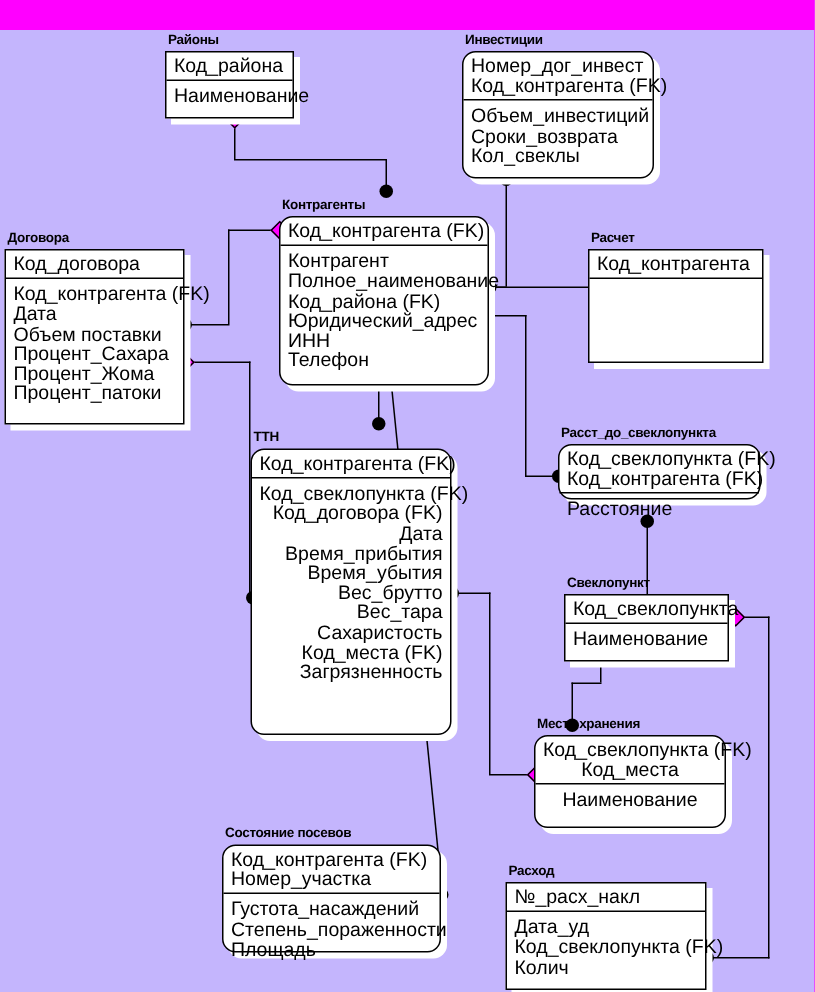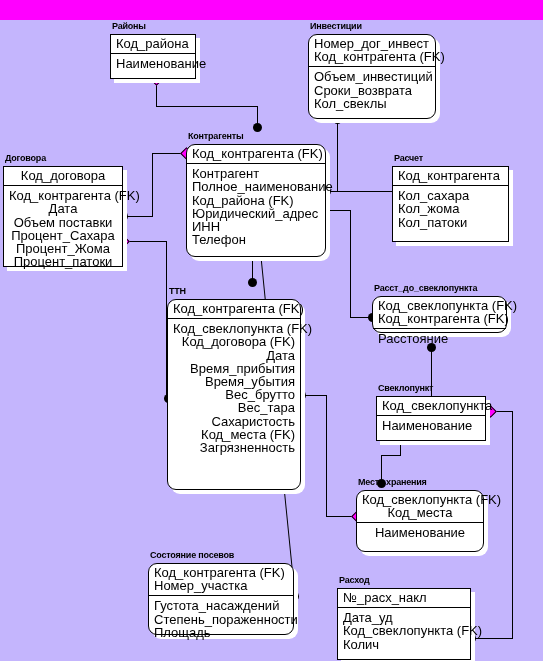--- a/index.html
+++ b/index.html
@@ -211,21 +211,21 @@
         <div class="attr">Контрагент</div>
         <div class="attr">Полное_наименование</div>
         <div class="attr">Код_района (FK)</div>
         <div class="attr">Юридический_адрес</div>
         <div class="attr">ИНН</div>
         <div class="attr">Телефон</div>
       </div>
     </div>
   </div>
 
-  <div class="entity square" style="left:3px; top:146px; width:120px; height:101px;text-align:center;">
+  <div class="entity square" style="left:3px; top:146px; width:120px; height:117px;">
     <div class="entity-shadow"></div>
     <div class="entity-title">Договора</div>
     <div class="entity-body">
       <div class="pk-section">
         <div class="attr">Код_договора</div>
       </div>
       <div class="attr-section">
         <div class="attr">Код_контрагента (FK)</div>
         <div class="attr">Дата</div>
         <div class="attr">Объем поставки</div>
@@ -235,25 +235,20 @@
       </div>
     </div>
   </div>
 
   <div class="entity square" style="left:392px; top:146px; width:117px; height:76px;">
     <div class="entity-shadow"></div>
     <div class="entity-title">Расчет</div>
     <div class="entity-body">
       <div class="pk-section">
         <div class="attr">Код_контрагента</div>
-      </div>
-      <div class="attr-section">
-        <div class="attr">Кол_сахара</div>
-        <div class="attr">Кол_жома</div>
-        <div class="attr">Кол_патоки</div>
       </div>
     </div>
   </div>
 
   <div class="entity rounded" style="left:167px; top:279px; width:134px; height:191px;text-align:right;">
     <div class="entity-shadow"></div>
     <div class="entity-title">ТТН</div>
     <div class="entity-body">
       <div class="pk-section">
         <div class="attr">Код_контрагента (FK)</div>

